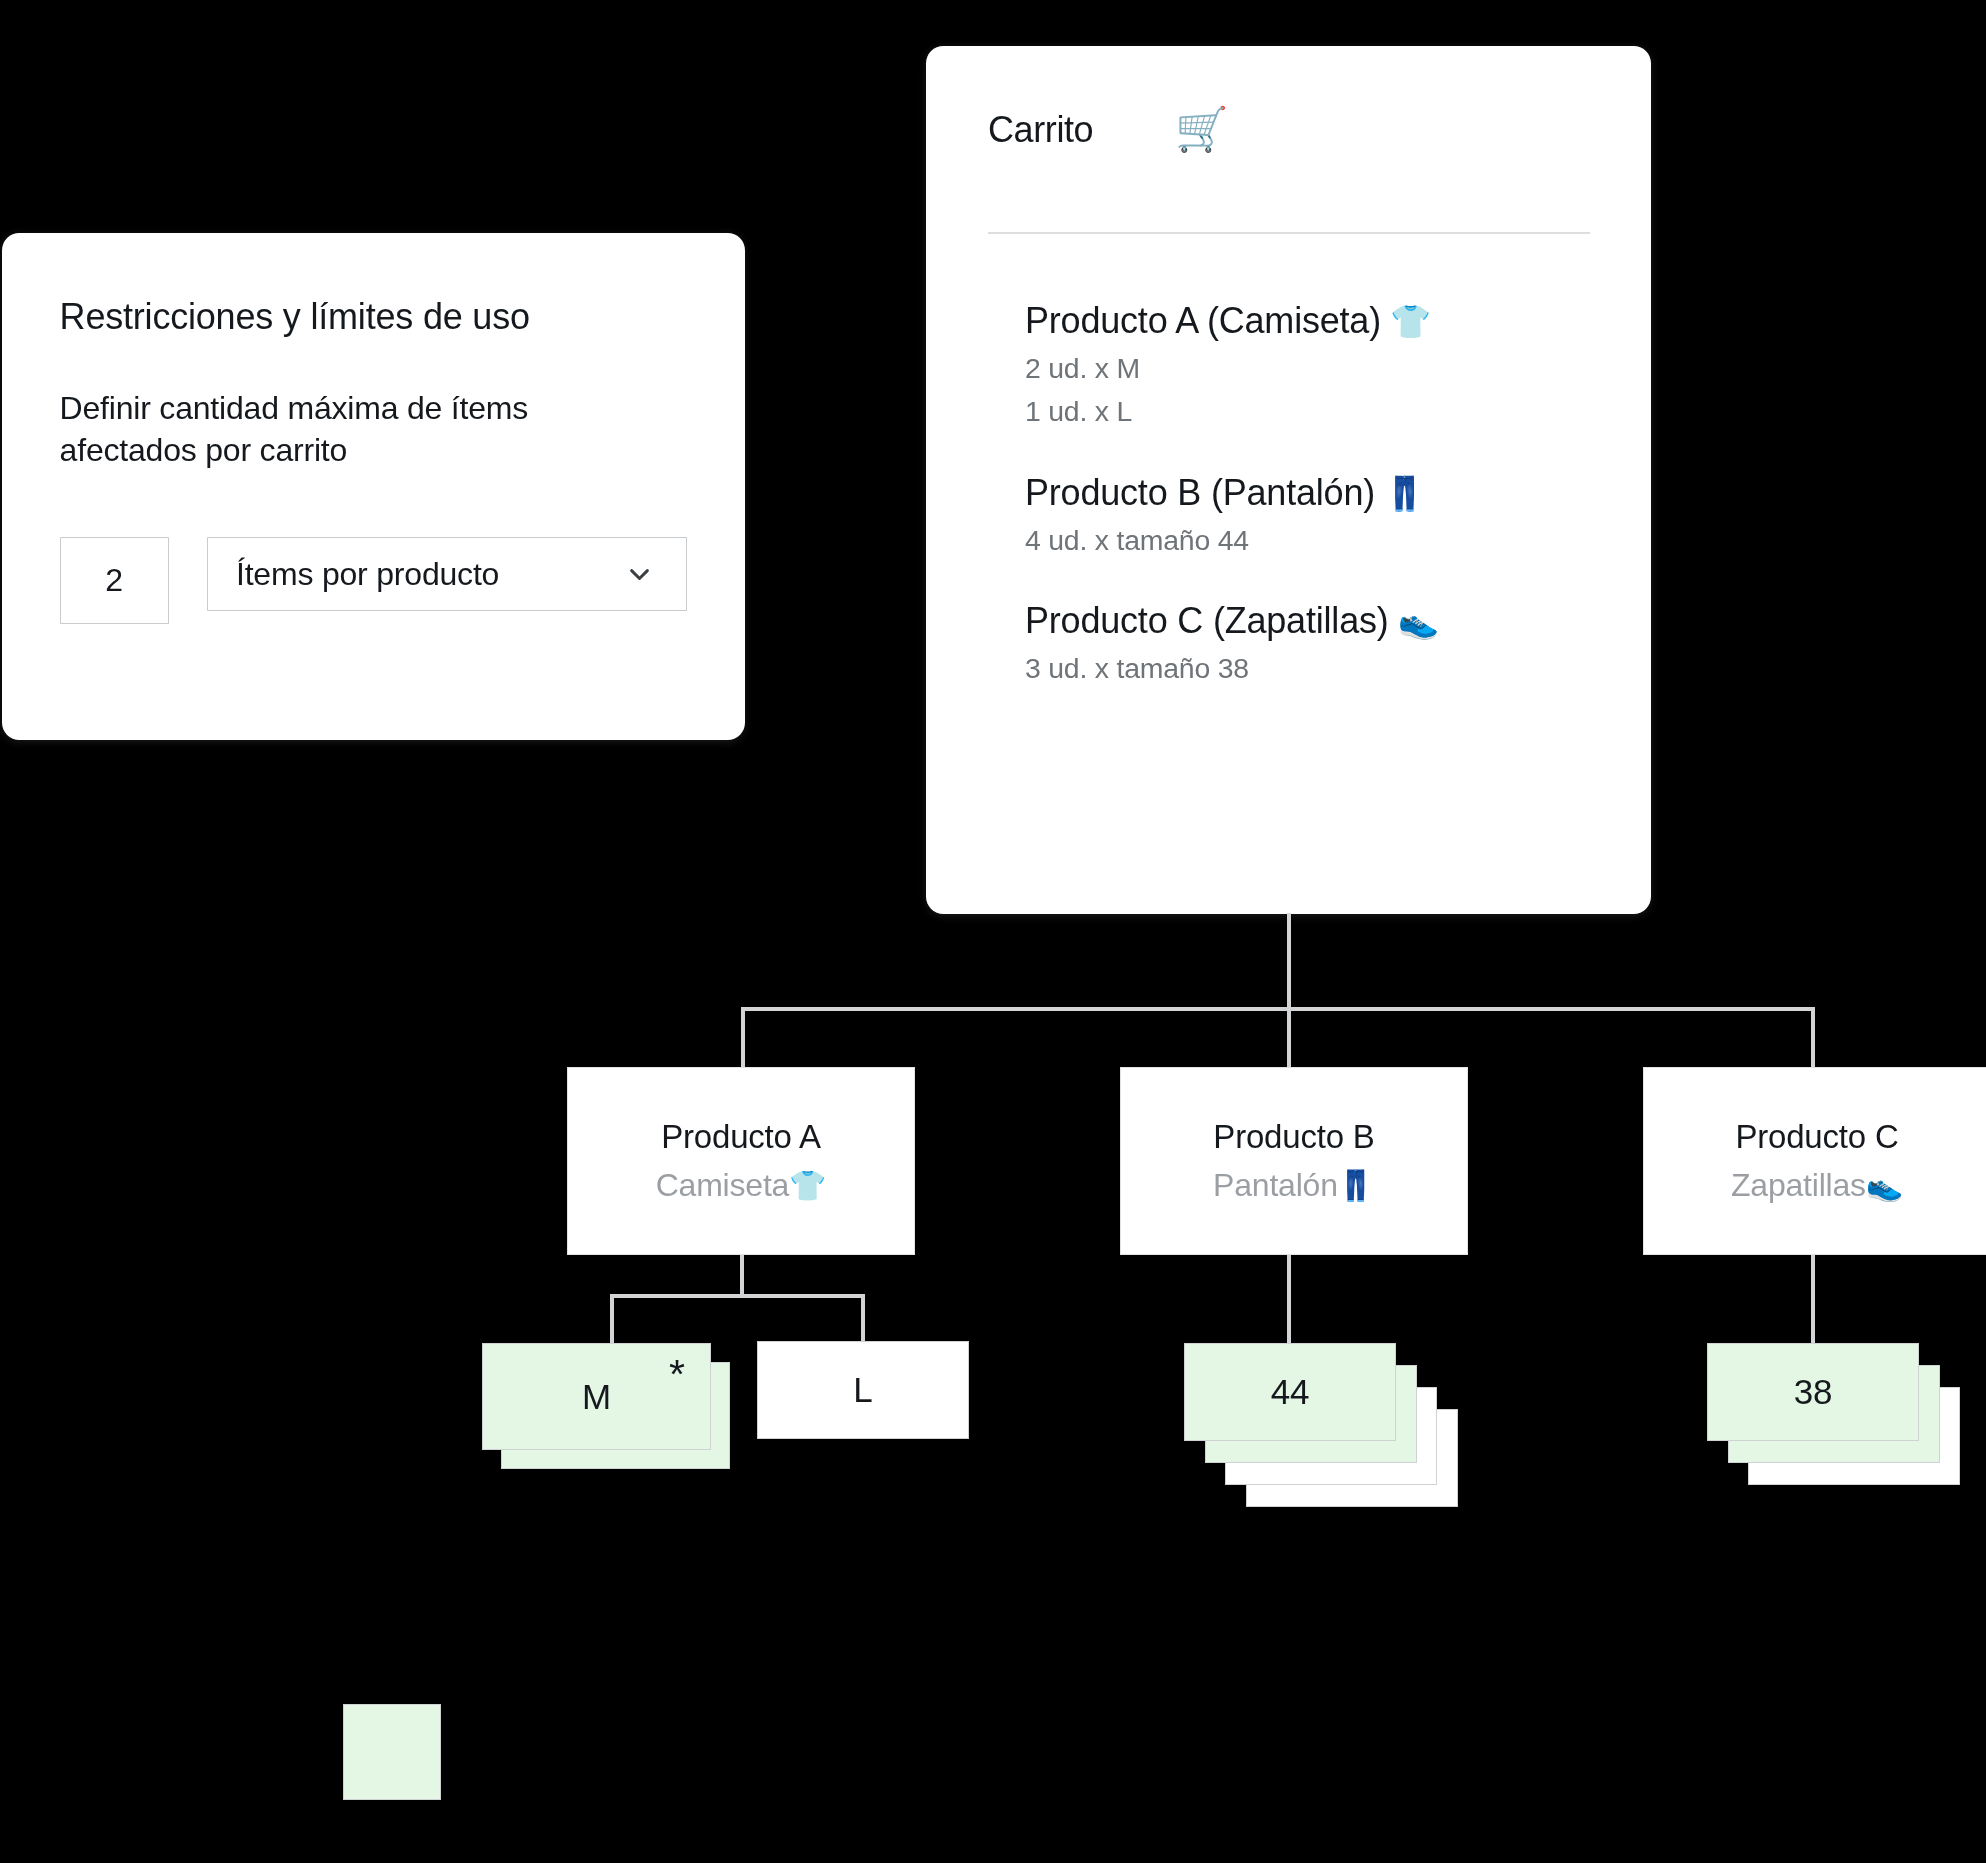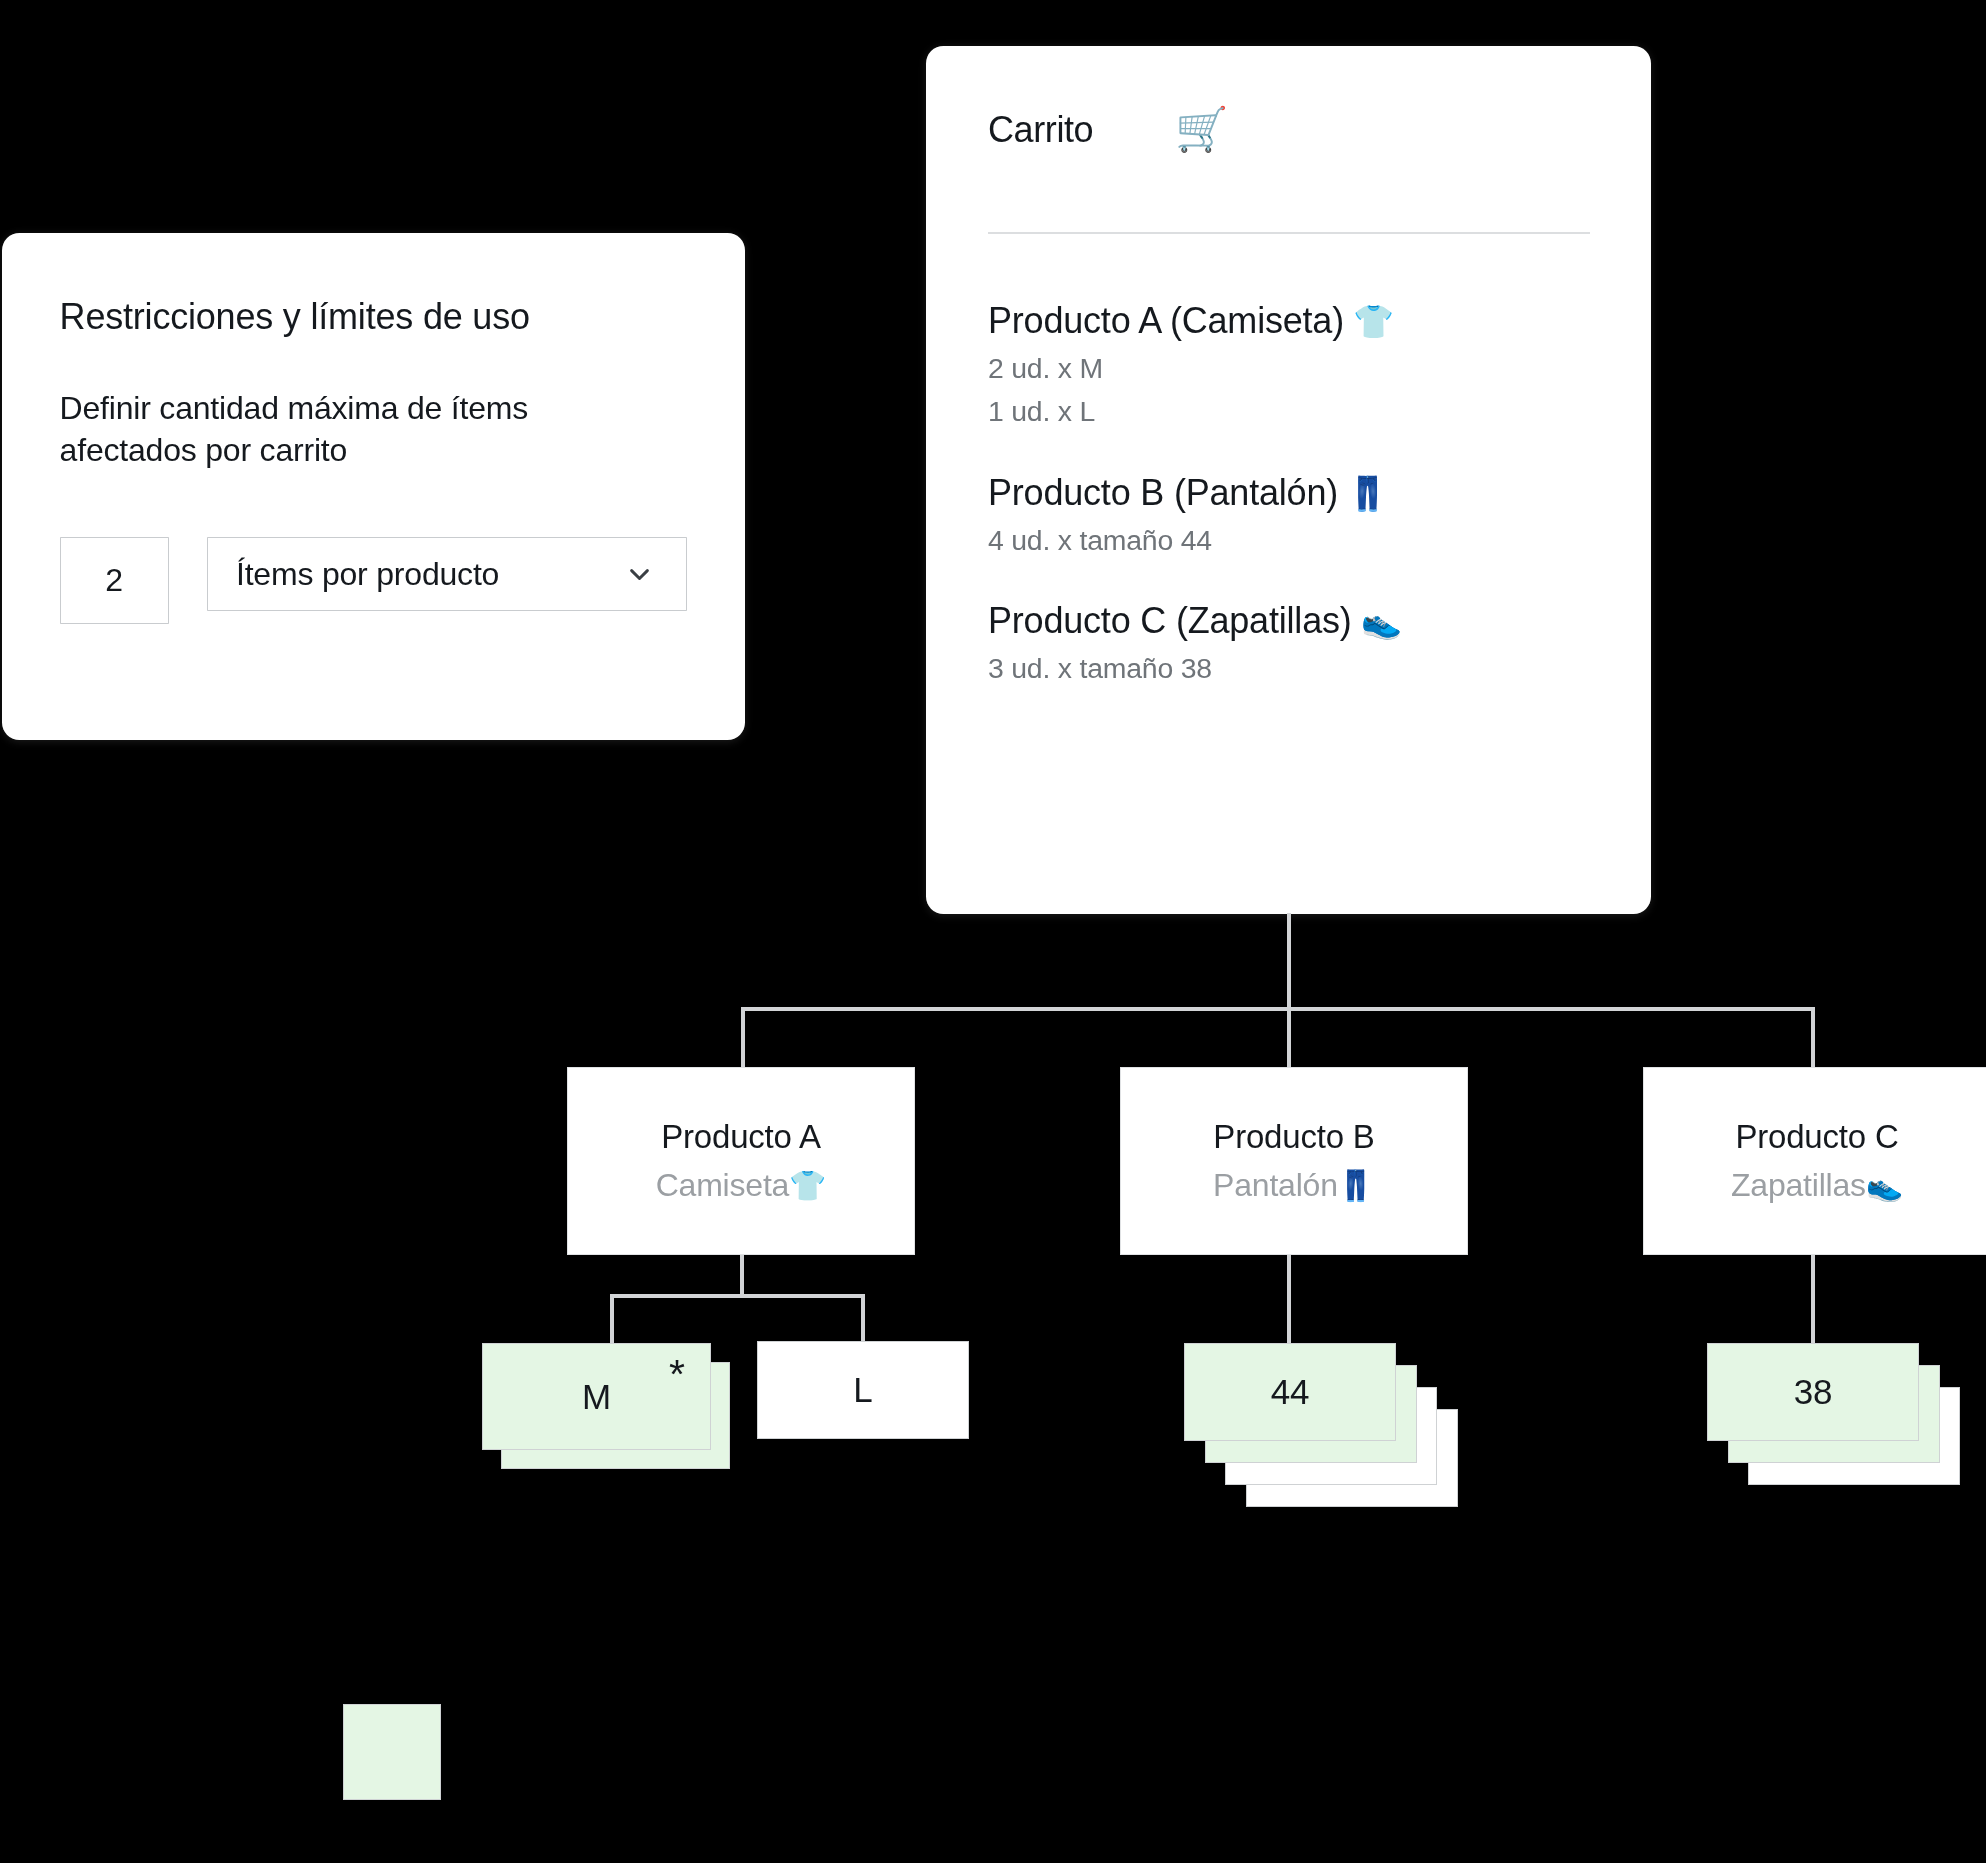--- a/index.html
+++ b/index.html
@@ -131,21 +131,21 @@
     width: 602px;
     height: 1.6px;
     background: #dcdee0;
   }
   .cart-items {
     position: absolute;
     left: 62px;
     top: 253px;
     width: 624px;
   }
-  .cart-item { margin-bottom: 41px; }
+  .cart-item { margin-bottom: 41px; margin-left: 37px; }
   .cart-item:last-child { margin-bottom: 0; }
   .ci-name {
     font-size: 36px;
     color: #15191e;
     letter-spacing: -0.2px;
     white-space: nowrap;
     line-height: 1.22;
   }
   .ci-emoji { font-size: 33px; }
   .ci-line {

